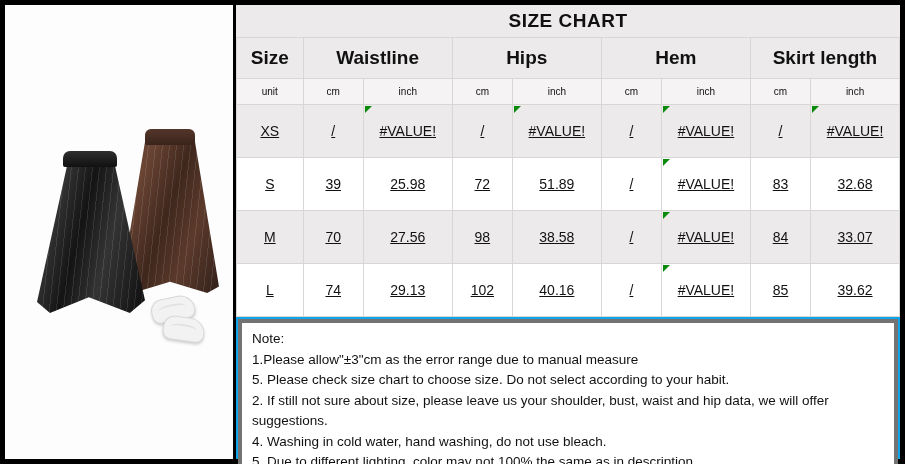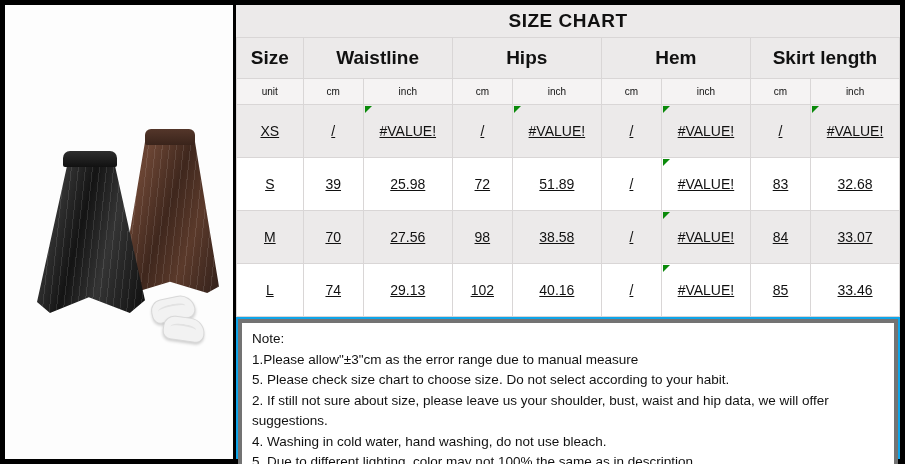--- a/index.html
+++ b/index.html
@@ -256,21 +256,21 @@
 
         <tr class="data-row">
           <td>L</td>
           <td>74</td>
           <td>29.13</td>
           <td>102</td>
           <td>40.16</td>
           <td>/</td>
           <td class="err"><span class="marker"></span><span>#VALUE!</span></td>
           <td>85</td>
-          <td>33.46</td>
+          <td>39.62</td>
         </tr>
       </tbody>
     </table>
 
     <div class="note-box">
       <div class="line">Note:</div>
       <div class="line">1.Please allow"±3"cm as the error range due to manual measure</div>
       <div class="line">5. Please check size chart to choose size. Do not select according to your habit.</div>
       <div class="line wrap">2. If still not sure about size, please leave us your shoulder, bust, waist and hip data, we will offer suggestions.</div>
       <div class="line">4. Washing in cold water, hand washing, do not use bleach.</div>

